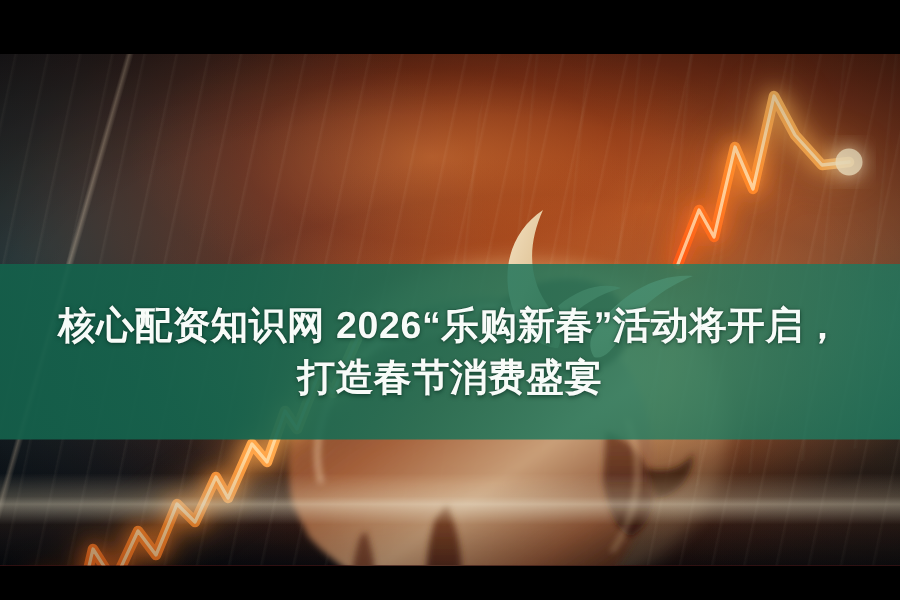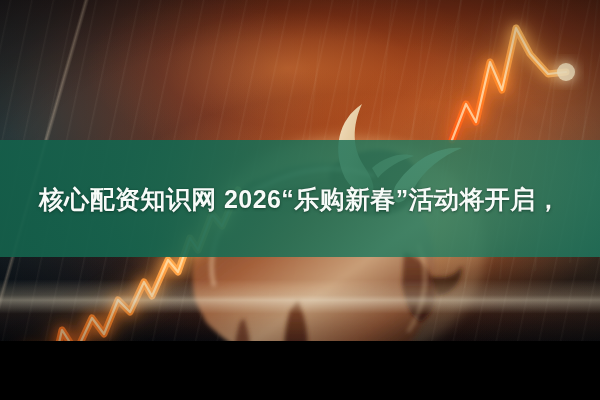--- a/index.html
+++ b/index.html
@@ -7,20 +7,21 @@
     padding: 0;
     background: #000;
   }
   #stage {
     position: relative;
     width: 600px;
     height: 341px;
     overflow: hidden;
     font-family: "Liberation Sans", "DejaVu Sans", sans-serif;
     background: #ef4444;
+    margin-top: 36px;
   }
 
   
   .layer { position: absolute; inset: 0; }
 
   
   #bg-base {
     background:
       radial-gradient(130% 100% at 72% 30%, #b8541f 0%, #6d2a14 28%, #25110d 55%, #0a0b10 78%, #04060b 100%),
       linear-gradient(120deg, #03050a 0%, #05080e 30%, #0a1014 60%, #060a10 100%);
@@ -248,15 +249,16 @@
     </g>
   </svg>
 
   <div class="layer" id="bg-ground"></div>
   <div class="layer" id="bg-vignette"></div>
 
   <div id="banner-band"></div>
 
   <div id="headline">
     <div class="headline-line">核心配资知识网 2026“乐购新春”活动将开启，</div>
+    <div class="headline-line">打造春节消费盛宴</div>
   </div>
 
 </div>
 
 </body></html>

